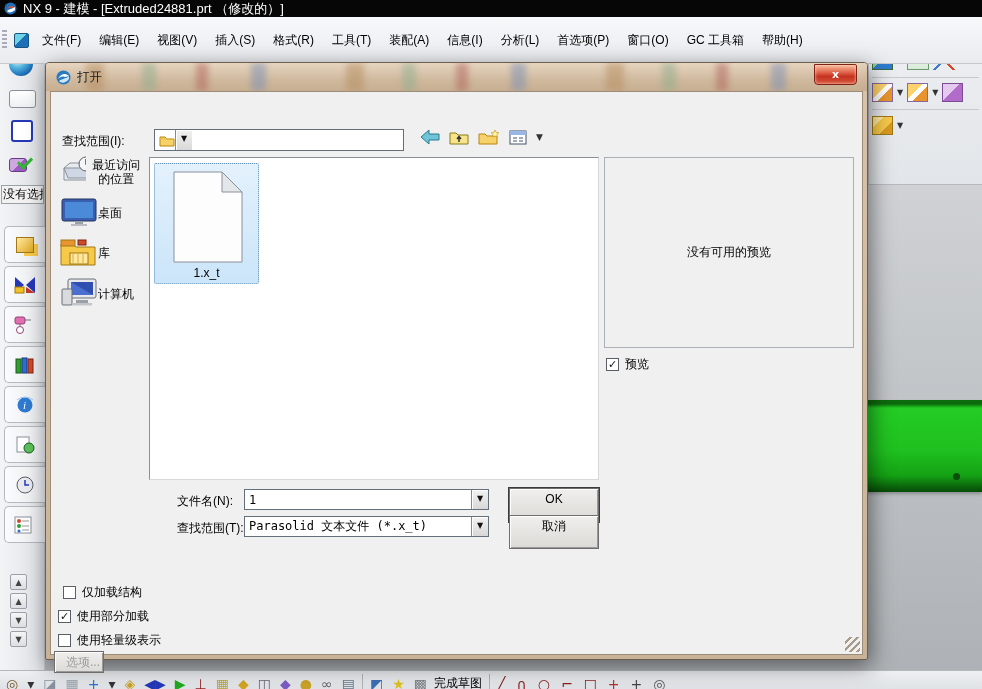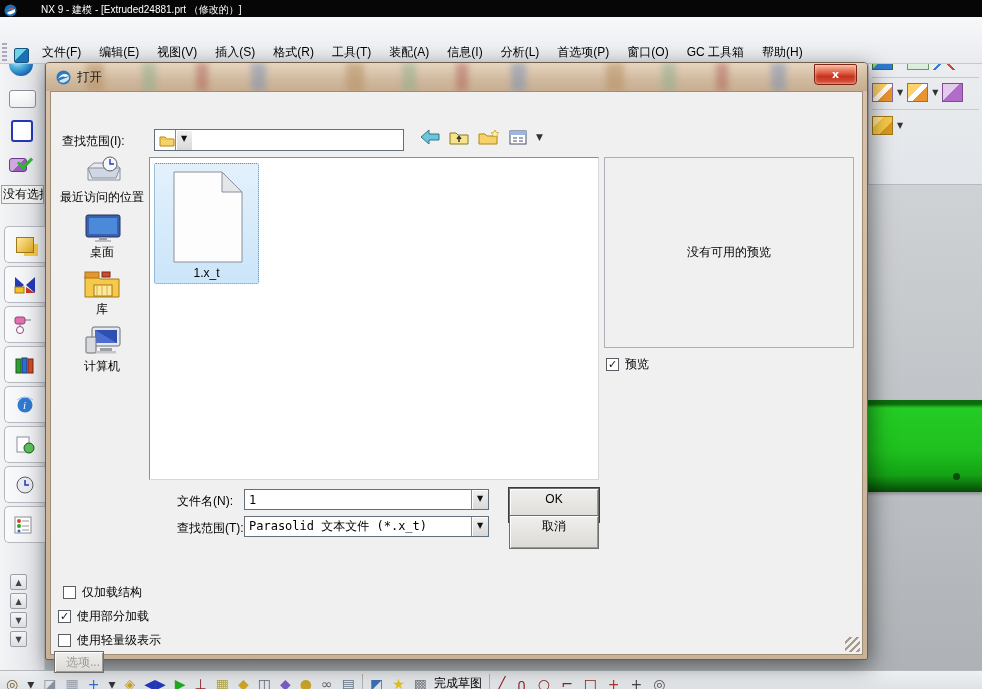--- a/index.html
+++ b/index.html
@@ -1,22 +1,22 @@
 <!DOCTYPE html>
 <html><head>
 <meta charset="utf-8">
 <style>
   * { margin:0; padding:0; box-sizing:border-box; }
   html,body { width:982px; height:689px; overflow:hidden; }
   body { font-family:"Liberation Sans","DejaVu Sans",sans-serif; font-size:12px; color:#000; background:#c9ccd0; position:relative; }
   .abs { position:absolute; }
 
   
-  .titlebar { left:0; top:0; width:982px; height:17px; background:#060606; color:#fff; display:flex; align-items:flex-end; gap:24px; padding-left:4px; font-size:10px; z-index:4; }
-  .menubar { left:0; top:17px; width:982px; height:47px; background:linear-gradient(#f7f8fa,#e9ebef); border-bottom:1px solid #c6c9ce; display:flex; align-items:flex-end; z-index:4; }
+  .titlebar { left:0; top:0; width:982px; height:17px; background:#060606; color:#fff; display:flex; align-items:center; gap:6px; padding-left:4px; font-size:13px; z-index:4; }
+  .menubar { left:0; top:17px; width:982px; height:47px; background:linear-gradient(#f7f8fa,#e9ebef); border-bottom:1px solid #c6c9ce; display:flex; align-items:center; z-index:4; }
   .grip { width:5px; height:20px; margin:0 3px 0 2px; background:repeating-linear-gradient(180deg,#aab 0 2px,transparent 2px 4px); }
   .menu-item { padding:2px 9px; white-space:nowrap; cursor:default; }
   .menucube { width:15px; height:15px; margin:0 4px; background:linear-gradient(135deg,#6fd3e8 0 45%,#1d6fb8 45%); border:1px solid #16557e; border-radius:2px; }
 
   .toolbar-top { left:0; top:46px; width:982px; height:46px; background:linear-gradient(#edeff2,#dee1e5); border-bottom:1px solid #b9bdc2; z-index:2; }
   .blur-icons { left:38px; top:3px; width:700px; height:18px; border-radius:3px; opacity:.85; filter:blur(2px);
     background:repeating-linear-gradient(90deg,#5b8fd0 0 10px,#e9ebef 10px 26px,#d8a43c 26px 36px,#e9ebef 36px 54px,#4ca64c 54px 64px,#e9ebef 64px 84px,#c25454 84px 94px,#e9ebef 94px 118px); }
   .mini-search { left:565px; top:50px; width:175px; height:17px; background:#fff; border:1px solid #8a9099; z-index:2; }
 
   
@@ -68,21 +68,21 @@
   .dlg-body { position:absolute; left:4px; top:28px; right:4px; bottom:4px; background:#f0f0f0; border:1px solid #9c8callow; border:1px solid #9c8c78; }
 
   .lbl { position:absolute; font-size:12px; white-space:nowrap; }
   .combo { position:absolute; background:#fff; border:1px solid #63707c; display:flex; align-items:center; }
   .combo .val { flex:1; font-family:"DejaVu Sans Mono","Liberation Mono",monospace; font-size:12px; padding-left:4px; overflow:hidden; white-space:nowrap; }
   .combo-btn { width:17px; align-self:stretch; background:linear-gradient(#f2f2f2,#d8d8d8); border-left:1px solid #8a8a8a; box-shadow:inset 1px 1px 0 #fff; text-align:center; font-size:8px; line-height:18px; color:#111; font-family:"DejaVu Sans",sans-serif; }
   .navbar { position:absolute; left:369px; top:37px; display:flex; gap:9px; align-items:center; }
   .navbar svg { display:block; }
 
   .side-panel { position:absolute; left:6px; top:62px; width:90px; height:330px; display:flex; flex-direction:column; align-items:center; }
-  .side-item { width:88px; display:flex; flex-direction:column; align-items:center; margin-bottom:9px; }
+  .side-item { width:88px; display:flex; flex-direction:row; align-items:center; margin-bottom:9px; }
   .side-item .cap { font-size:12px; text-align:center; line-height:14px; margin-top:2px; }
 
   .file-list { position:absolute; left:98px; top:65px; width:450px; height:323px; background:#fff; border:1px solid #8a9099; border-right-color:#d8d8d8; border-bottom-color:#d8d8d8; }
   .file-tile { position:absolute; left:4px; top:5px; width:105px; height:121px; background:linear-gradient(#e3f1fc,#cbe5f9); border:1px dotted #5a8fb8; border-radius:2px; display:flex; flex-direction:column; align-items:center; padding-top:6px; }
   .file-tile .fname { font-size:12px; margin-top:2px; }
 
   .preview-pane { position:absolute; left:553px; top:65px; width:250px; height:191px; background:#f0f0f0; border:1px solid #aab0b6; display:flex; align-items:center; justify-content:center; }
   .preview-pane .ptxt { font-size:12px; color:#000; }
 
   .chk { width:13px; height:13px; background:#fff; border:1px solid #5a5f66; font-size:11px; font-weight:bold; line-height:12px; text-align:center; color:#111; font-family:"DejaVu Sans",sans-serif; flex:0 0 13px; }

